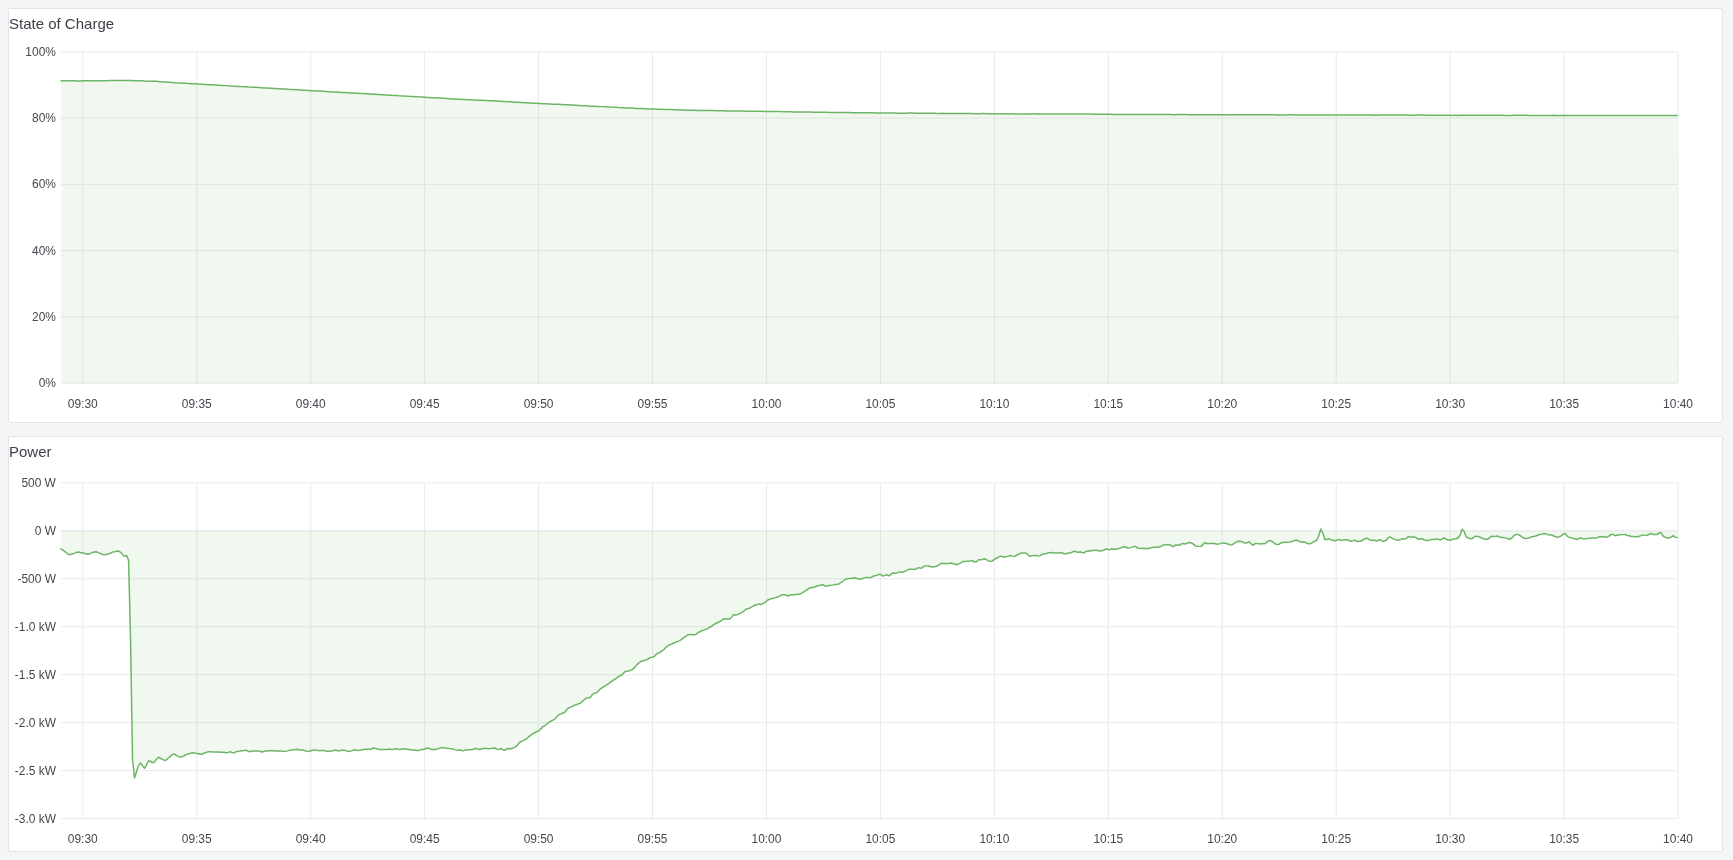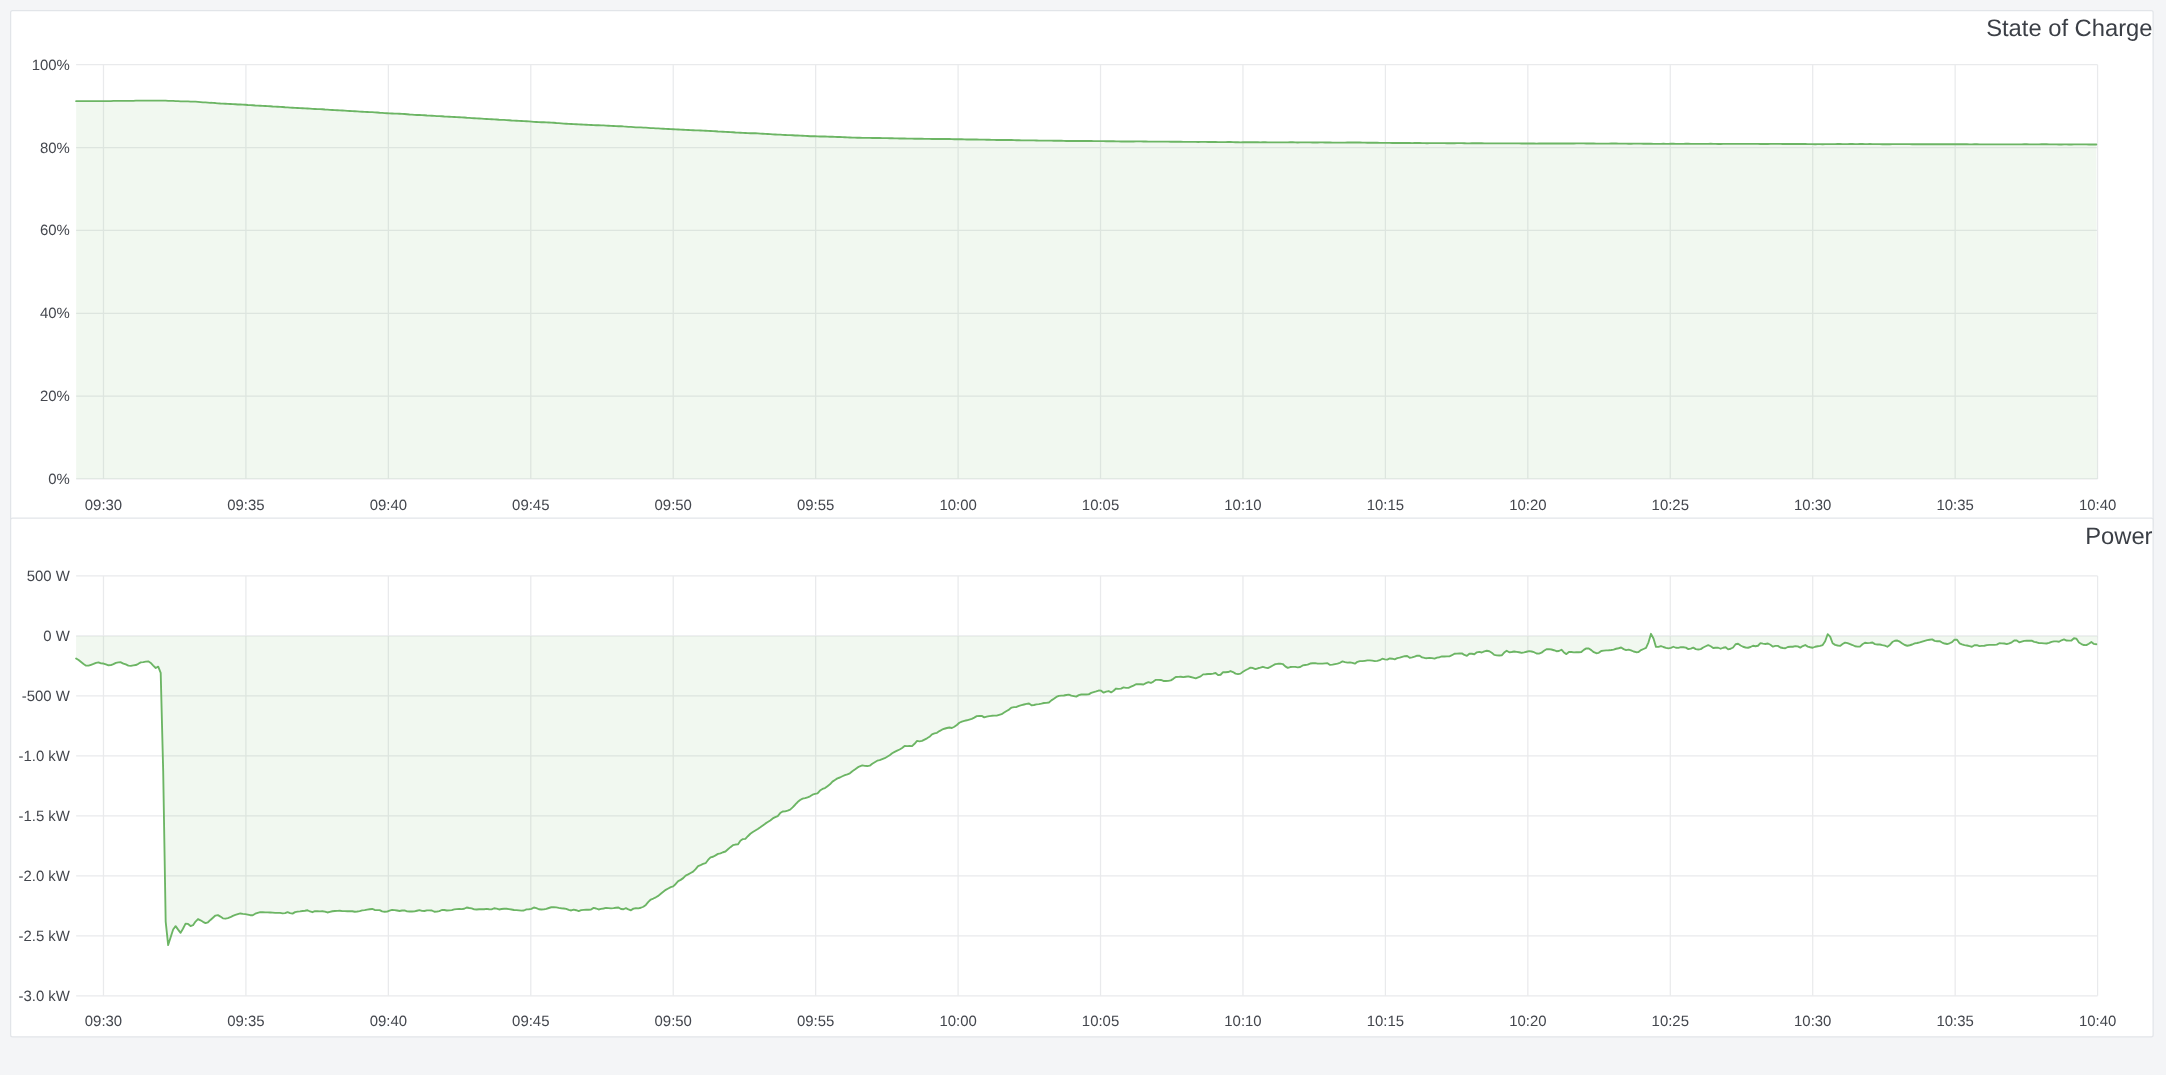--- a/index.html
+++ b/index.html
@@ -7,24 +7,24 @@
     width:1733px;height:860px;position:relative;overflow:hidden;
     background:var(--page-bg,#f4f5f7);
     font-family:"Liberation Sans","DejaVu Sans",sans-serif;
   }
   .panel{
     position:absolute;background:var(--panel-bg,#fff);
     border:1px solid var(--panel-border,#e2e5e9);
     border-radius:2px;box-sizing:border-box;
   }
   #panel-0{left:8px;top:8px;width:1715px;height:415px;}
-  #panel-1{left:8px;top:414px;width:1715px;height:416px;}
+  #panel-1{left:8px;top:436px;width:1715px;height:416px;}
   .panel-title{
     position:absolute;top:4px;left:0;right:0;height:22px;line-height:22px;
-    text-align:right;font-size:19px;font-weight:500;
+    text-align:left;font-size:15px;font-weight:500;
     color:var(--title-text,#3b3f46);cursor:pointer;
   }
   .chart-svg{position:absolute;left:0;top:0;width:100%;height:100%;}
   .tick-label{font-size:12px;fill:var(--tick-text,#44474e);}
 </style>
 </head>
 <body style="--page-bg: #f4f5f7; --panel-bg: #ffffff; --panel-border: #e2e5e9; --tick-text: #44474e; --title-text: #3b3f46;">
 
 <div class="panel" id="panel-0">
   <div class="panel-title">State of Charge</div>

